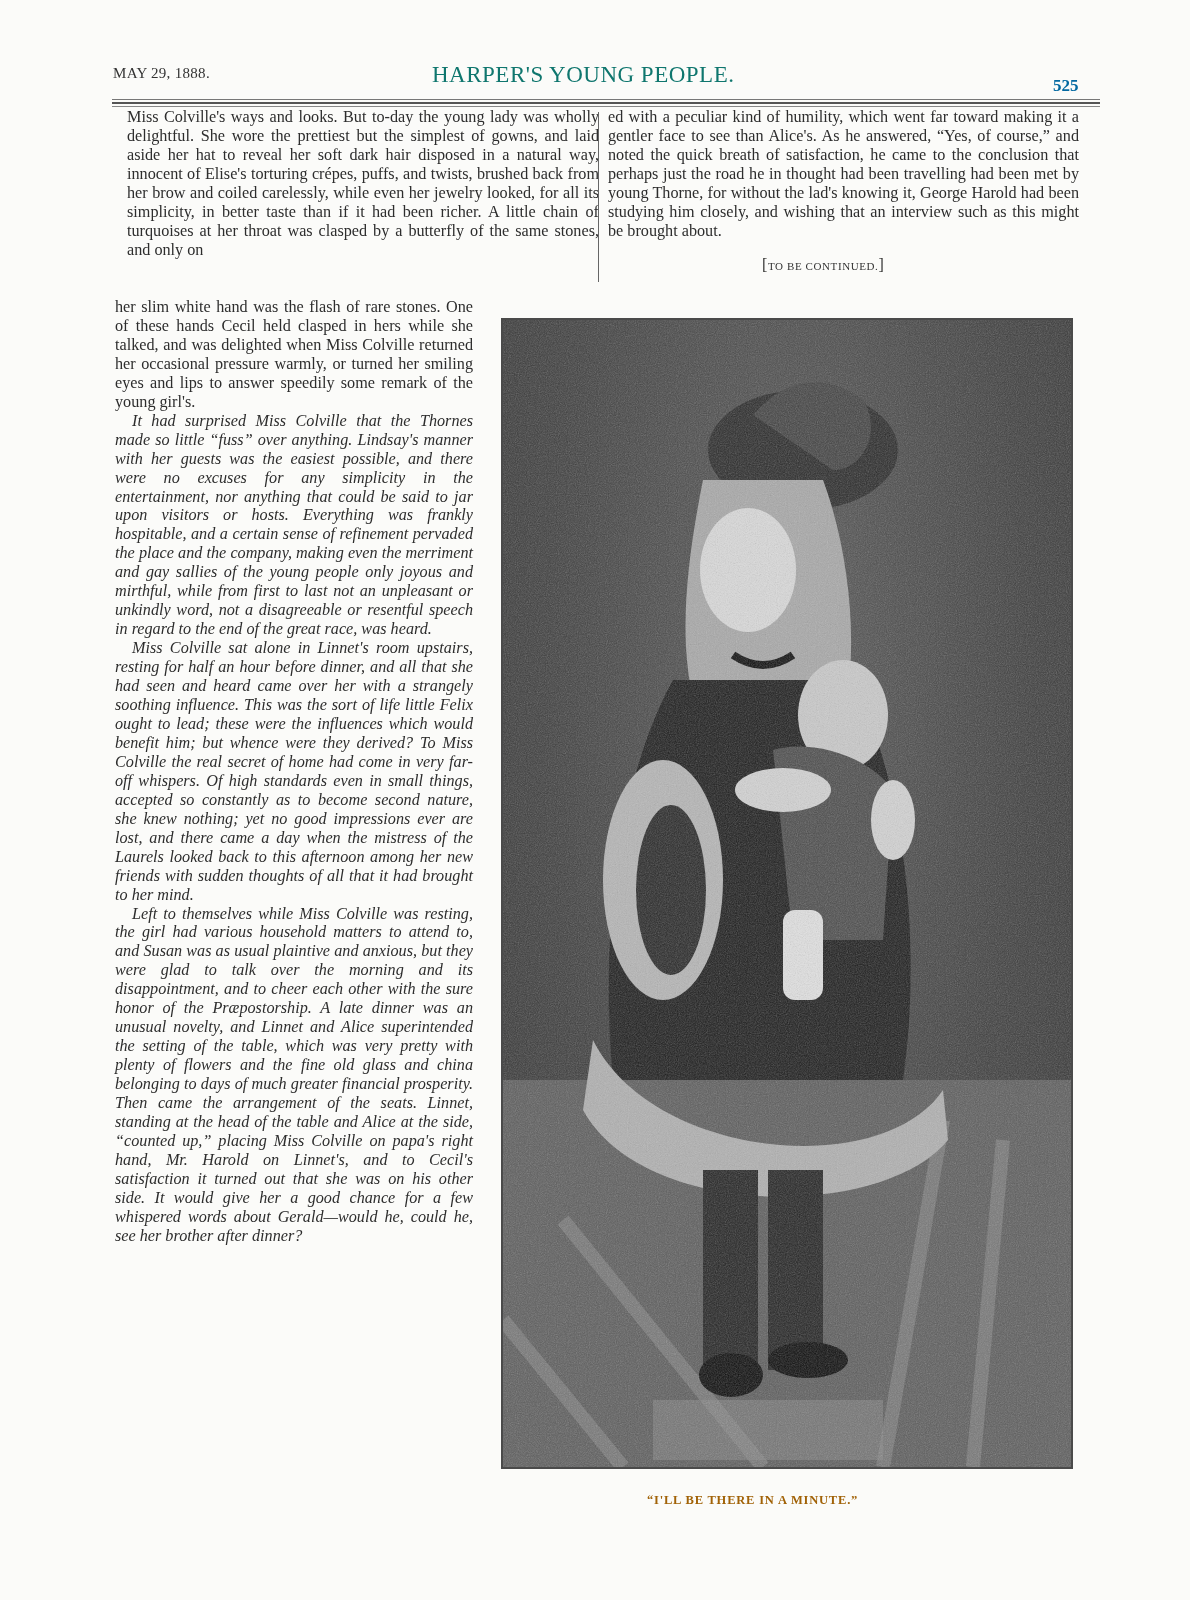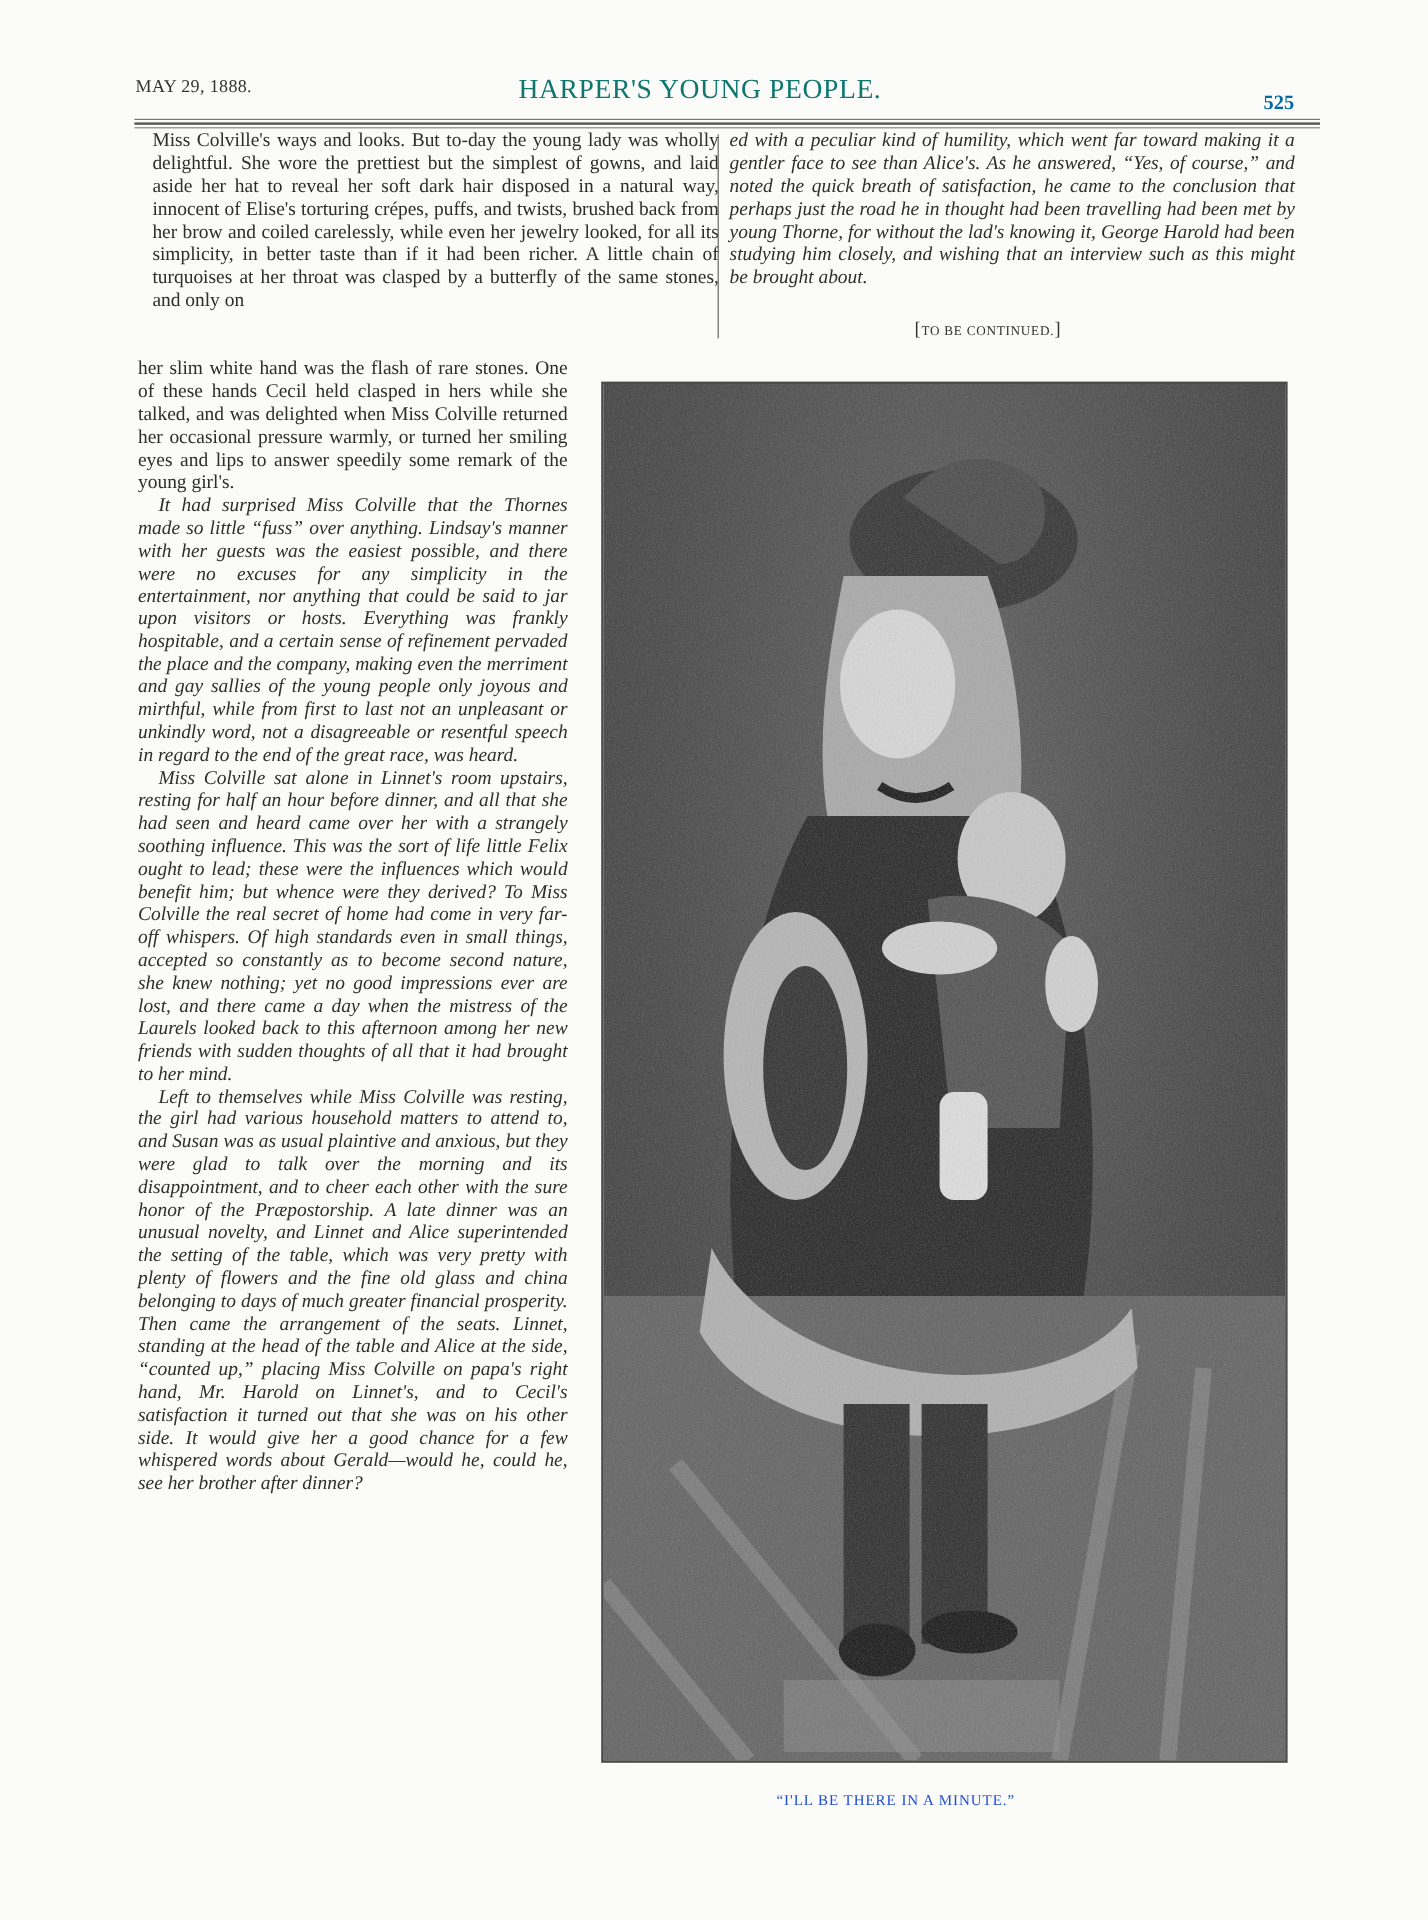--- a/index.html
+++ b/index.html
@@ -14,33 +14,33 @@
   .rule { position: absolute; left: 112px; width: 988px; border-top: 1px solid #777; }
   .rule.r1 { top: 99px; }
   .rule.r2 { top: 102px; border-top: 2px solid #555; }
   .rule.r3 { top: 106px; border-top: 1px solid #888; }
 
   .col { position: absolute; font-size: 16.2px; line-height: 18.95px; text-align: justify; color: #2d2d2d; }
   .col p { margin: 0; }
   .col p.indent { text-indent: 17px; font-style: italic; }
   .col-left-top { left: 115px; top: 108px; width: 472px; margin-left: 12px; }
   .col-left-narrow { left: 115px; top: 298px; width: 358px; }
-  .col-right-top { left: 608px; top: 108px; width: 471px; font-style: italic; }
+  .col-right-top { left: 608px; top: 108px; width: 471px; }
   .col-divider { position: absolute; left: 598px; top: 112px; height: 170px; border-left: 1px solid #666; }
 
-  .tbc { position: absolute; left: 762px; top: 266px; font-size: 11px; letter-spacing: 0.6px; color: #333; }
+  .tbc { position: absolute; left: 762px; top: 256px; font-size: 11px; letter-spacing: 0.6px; color: #333; }
   .tbc .br { font-size: 16px; }
 
   .illus {
     position: absolute; left: 501px; top: 318px; width: 568px; height: 1147px;
     border: 2px solid #4a4a4a; overflow: hidden;
     background: radial-gradient(ellipse at 50% 30%, #5a5a5a 0%, #3f3f3f 60%, #333 100%);
   }
   .illus svg { position: absolute; left: 0; top: 0; }
-  .caption { position: absolute; left: 647px; top: 1493px; font-size: 12.5px; letter-spacing: 0.8px; color: #1d4ed8; font-weight: normal; }
+  .caption { position: absolute; left: 647px; top: 1493px; font-size: 12.5px; letter-spacing: 0.8px; color: #a16207; font-weight: bold; }
 </style>
 </head>
 <body>
 
 <div class="page">
 
   <div class="hdr-date">MAY 29, 1888.</div>
   <div class="hdr-title">HARPER'S YOUNG PEOPLE.</div>
   <div class="hdr-num">525</div>
   <div class="rule r1"></div>

